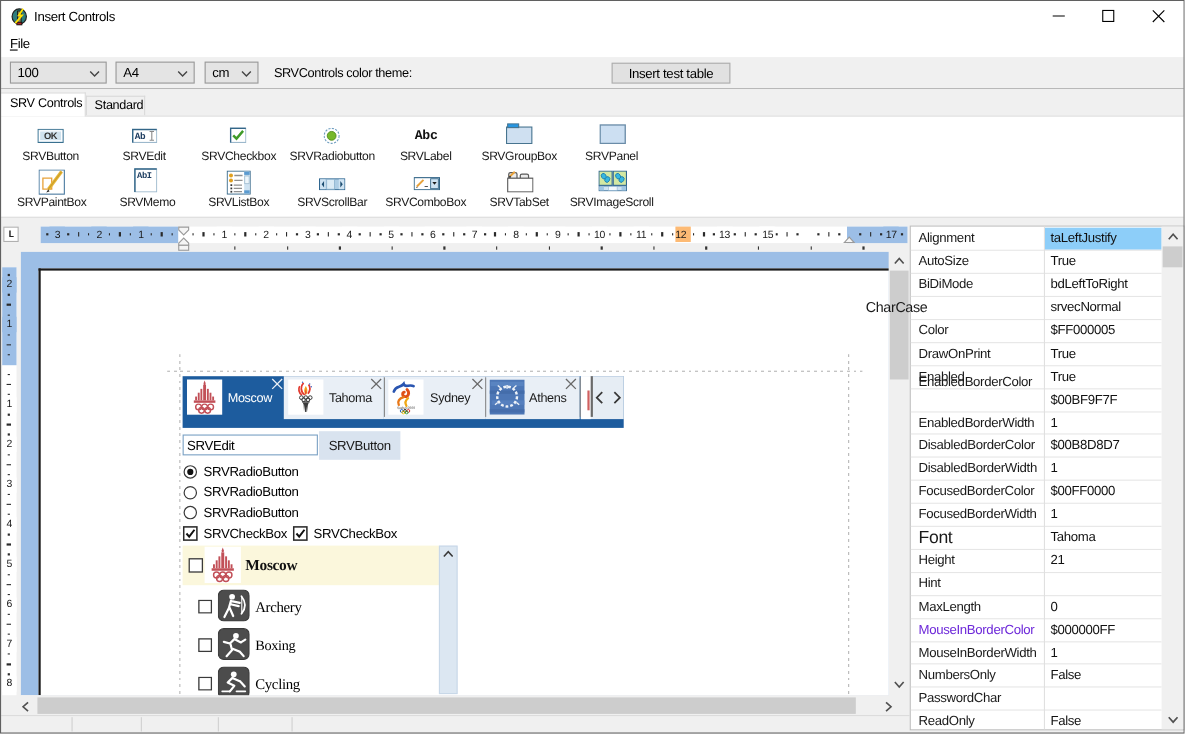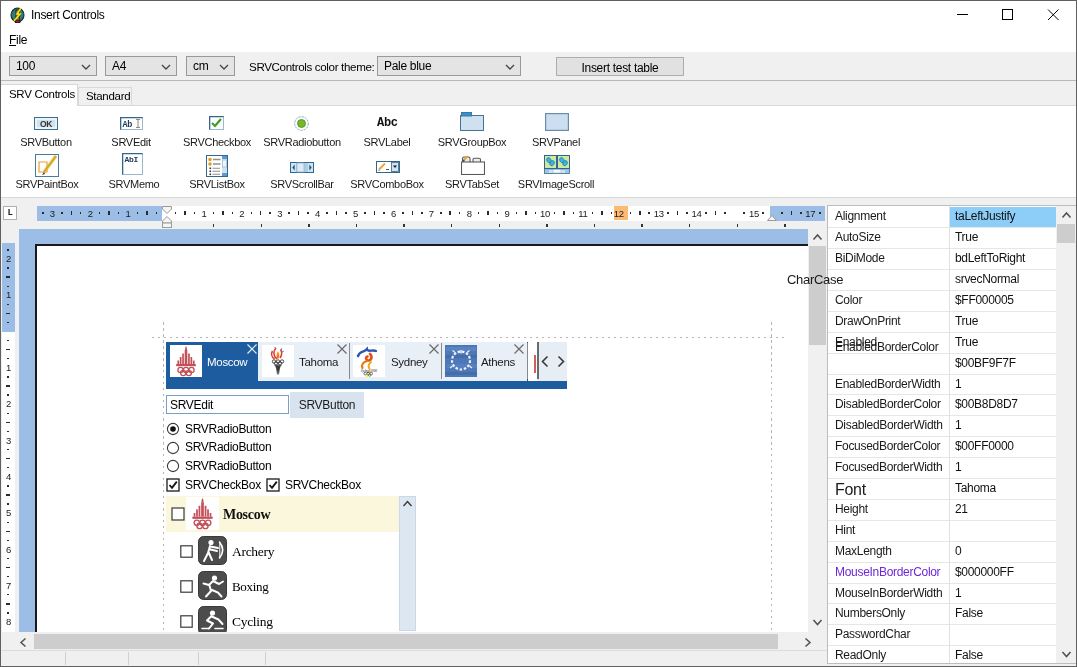--- a/index.html
+++ b/index.html
@@ -42,27 +42,21 @@
         <path d="M1 1 L5 5 L9 1" stroke="#444" stroke-width="1.3" fill="none"></path>
       </svg>
     </div>
 <div class="abs" style="left:186px;top:56px;width:49px;height:20px;background:#e4e4e4;border:1px solid #999;">
       <div class="tt" style="position:absolute;left:6px;top:2px">cm</div>
       <svg style="position:absolute;right:5px;top:7px" width="10" height="6" viewBox="0 0 10 6">
         <path d="M1 1 L5 5 L9 1" stroke="#444" stroke-width="1.3" fill="none"></path>
       </svg>
     </div>
 <div class="abs" style="left:249px;top:60px;font-size:11.6px;color:#000;letter-spacing:-0.35px;white-space:nowrap">SRVControls color theme:</div>
-<div class="abs" style="left:377px;top:56px;width:144px;height:20px;background:#e4e4e4;border:1px solid #999;">
-      <div class="tt" style="position:absolute;left:6px;top:2px">Pale blue</div>
-      <svg style="position:absolute;right:5px;top:7px" width="10" height="6" viewBox="0 0 10 6">
-        <path d="M1 1 L5 5 L9 1" stroke="#444" stroke-width="1.3" fill="none"></path>
-      </svg>
-    </div>
-<div class="abs" style="left:556px;top:57px;width:128px;height:19px;background:#e1e1e1;border:1px solid #adadad;text-align:center"><span class="tt" style="line-height:17px">Insert test table</span></div>
+<div class="abs" style="left:556px;top:57px;width:108px;height:19px;background:#e1e1e1;border:1px solid #adadad;text-align:center"><span class="tt" style="line-height:17px">Insert test table</span></div>
 
 <div class="abs" style="left:1px;top:81px;width:1075px;height:24px;background:#f0f0f0"></div>
 <div class="abs" style="left:78px;top:87px;width:54px;height:18px;background:#f0f0f0;border:1px solid #d9d9d9;border-bottom:none"></div>
 <div class="abs" style="left:86px;top:90px;font-size:11.5px;color:#000">Standard</div>
 <div class="abs" style="left:1px;top:105px;width:1075px;height:93px;background:#fff;border-top:1px solid #d9d9d9;border-bottom:1px solid #d9d9d9"></div>
 <div class="abs" style="left:1px;top:84px;width:77px;height:22px;background:#fff;border:1px solid #d9d9d9;border-bottom:none;border-left:none"></div>
 <div class="abs" style="left:9px;top:88px;font-size:11.5px;color:#000">SRV Controls</div>
 
 <svg class="abs" style="left:34px;top:117px" width="24" height="13" viewBox="0 0 24 13">
 <rect x="0.5" y="0.5" width="23" height="12" fill="#d9e8f2" stroke="#39708f" stroke-width="1"></rect>
@@ -247,21 +241,21 @@
     <div class="abs" style="left:348.5px;top:206px;width:14px;height:14px;background:#fff;font-size:9.5px;color:#1a1a1a;text-align:center;line-height:15px">5</div>
     <div class="abs" style="left:386.4px;top:206px;width:14px;height:14px;background:#fff;font-size:9.5px;color:#1a1a1a;text-align:center;line-height:15px">6</div>
     <div class="abs" style="left:424.3px;top:206px;width:14px;height:14px;background:#fff;font-size:9.5px;color:#1a1a1a;text-align:center;line-height:15px">7</div>
     <div class="abs" style="left:462.2px;top:206px;width:14px;height:14px;background:#fff;font-size:9.5px;color:#1a1a1a;text-align:center;line-height:15px">8</div>
     <div class="abs" style="left:500.1px;top:206px;width:14px;height:14px;background:#fff;font-size:9.5px;color:#1a1a1a;text-align:center;line-height:15px">9</div>
     <div class="abs" style="left:538.0px;top:206px;width:14px;height:14px;background:#fff;font-size:9.5px;color:#1a1a1a;text-align:center;line-height:15px">10</div>
     <div class="abs" style="left:575.9px;top:206px;width:14px;height:14px;background:#fff;font-size:9.5px;color:#1a1a1a;text-align:center;line-height:15px">11</div>
     <div class="abs" style="left:613.8px;top:206px;width:14px;height:14px;background:#fdba74;font-size:9.5px;color:#1a1a1a;text-align:left;line-height:15px">12</div>
     <div class="abs" style="left:651.7px;top:206px;width:14px;height:14px;background:#fff;font-size:9.5px;color:#1a1a1a;text-align:center;line-height:15px">13</div>
     <div class="abs" style="left:689.6px;top:206px;width:14px;height:14px;background:#fff;font-size:9.5px;color:#1a1a1a;text-align:center;line-height:15px">14</div>
-    <div class="abs" style="left:747px;top:206px;width:14px;height:14px;background:#fff;font-size:9.5px;color:#1a1a1a;text-align:center;line-height:15px">15</div>
+    <div class="abs" style="left:691px;top:206px;width:14px;height:14px;background:#fff;font-size:9.5px;color:#1a1a1a;text-align:center;line-height:15px">15</div>
     <div class="abs" style="left:803.3px;top:206px;width:14px;height:14px;background:#9cbee6;font-size:9.5px;color:#1a1a1a;text-align:center;line-height:15px">17</div>
 <svg class="abs" style="left:160px;top:205px" width="14" height="24" viewBox="0 0 14 24">
 <path d="M2.5 1.5 L11.5 1.5 L11.5 4 L7 8.5 L2.5 4 Z" fill="#f5f5f5" stroke="#9a9a9a" stroke-width="1"></path>
 <path d="M2.5 16 L7 11.5 L11.5 16 L11.5 18 L2.5 18 Z" fill="#f5f5f5" stroke="#9a9a9a" stroke-width="1"></path>
 <rect x="2.5" y="18" width="9" height="4.5" fill="#f5f5f5" stroke="#9a9a9a" stroke-width="1"></rect>
     </svg>
 <svg class="abs" style="left:766px;top:213px" width="12" height="9" viewBox="0 0 12 9">
 <path d="M1.5 7.5 L6 2.5 L10.5 7.5 Z" fill="#f5f5f5" stroke="#9a9a9a" stroke-width="1"></path>
     </svg>
 <i class="abs" style="left:213.0px;top:224px;width:1.4px;height:3px;background:#333"></i>

